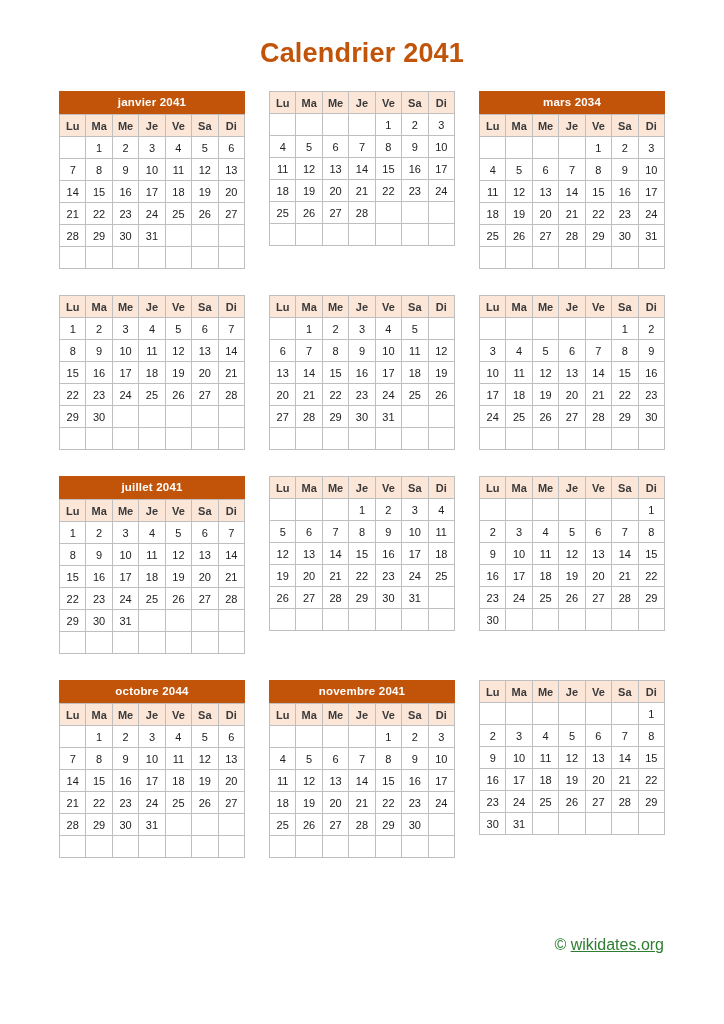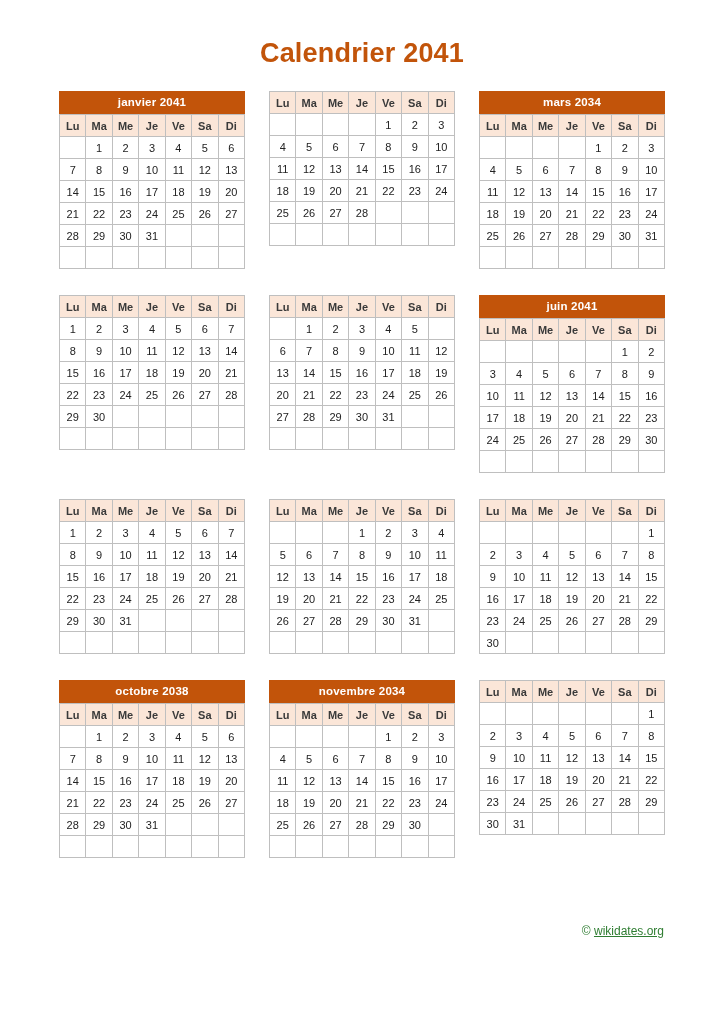--- a/index.html
+++ b/index.html
@@ -72,22 +72,22 @@
     text-align: center;
     padding: 0;
     background: #ffffff;
   }
   table.cal td.empty {
     background: #ffffff;
   }
   .footer {
     position: absolute;
     right: 60px;
-    bottom: 86px;
-    font-size: 12px;
+    bottom: 70px;
+    font-size: 16px;
     color: #2f7d32;
   }
   .footer .mark {
     color: #2f7d32;
   }
   .footer .brand {
     color: #2f7d32;
     text-decoration: underline;
   }
 </style>
@@ -448,92 +448,92 @@
               <td class="empty"></td>
               <td class="empty"></td>
               <td class="empty"></td>
               <td class="empty"></td>
               <td class="empty"></td>
             </tr>
           </tbody>
         </table>
       </div>
       <div class="month">
-        <div class="month-header">juin 2041</div>
-        <table class="cal">
-          <thead>
-            <tr>
-              <th>Lu</th>
-              <th>Ma</th>
-              <th>Me</th>
-              <th>Je</th>
-              <th>Ve</th>
-              <th>Sa</th>
-              <th>Di</th>
-            </tr>
-          </thead>
-          <tbody>
-            <tr>
-              <td class="empty"></td>
-              <td class="empty"></td>
-              <td class="empty"></td>
-              <td class="empty"></td>
-              <td class="empty"></td>
-              <td>1</td>
-              <td>2</td>
-            </tr>
-            <tr>
-              <td>3</td>
-              <td>4</td>
-              <td>5</td>
-              <td>6</td>
-              <td>7</td>
-              <td>8</td>
-              <td>9</td>
-            </tr>
-            <tr>
-              <td>10</td>
-              <td>11</td>
-              <td>12</td>
-              <td>13</td>
-              <td>14</td>
-              <td>15</td>
-              <td>16</td>
-            </tr>
-            <tr>
-              <td>17</td>
-              <td>18</td>
-              <td>19</td>
-              <td>20</td>
-              <td>21</td>
-              <td>22</td>
-              <td>23</td>
-            </tr>
-            <tr>
-              <td>24</td>
-              <td>25</td>
-              <td>26</td>
-              <td>27</td>
-              <td>28</td>
-              <td>29</td>
-              <td>30</td>
-            </tr>
-            <tr>
-              <td class="empty"></td>
-              <td class="empty"></td>
-              <td class="empty"></td>
-              <td class="empty"></td>
-              <td class="empty"></td>
-              <td class="empty"></td>
-              <td class="empty"></td>
-            </tr>
-          </tbody>
-        </table>
-      </div>
-      <div class="month">
+        <table class="cal">
+          <thead>
+            <tr>
+              <th>Lu</th>
+              <th>Ma</th>
+              <th>Me</th>
+              <th>Je</th>
+              <th>Ve</th>
+              <th>Sa</th>
+              <th>Di</th>
+            </tr>
+          </thead>
+          <tbody>
+            <tr>
+              <td class="empty"></td>
+              <td class="empty"></td>
+              <td class="empty"></td>
+              <td class="empty"></td>
+              <td class="empty"></td>
+              <td>1</td>
+              <td>2</td>
+            </tr>
+            <tr>
+              <td>3</td>
+              <td>4</td>
+              <td>5</td>
+              <td>6</td>
+              <td>7</td>
+              <td>8</td>
+              <td>9</td>
+            </tr>
+            <tr>
+              <td>10</td>
+              <td>11</td>
+              <td>12</td>
+              <td>13</td>
+              <td>14</td>
+              <td>15</td>
+              <td>16</td>
+            </tr>
+            <tr>
+              <td>17</td>
+              <td>18</td>
+              <td>19</td>
+              <td>20</td>
+              <td>21</td>
+              <td>22</td>
+              <td>23</td>
+            </tr>
+            <tr>
+              <td>24</td>
+              <td>25</td>
+              <td>26</td>
+              <td>27</td>
+              <td>28</td>
+              <td>29</td>
+              <td>30</td>
+            </tr>
+            <tr>
+              <td class="empty"></td>
+              <td class="empty"></td>
+              <td class="empty"></td>
+              <td class="empty"></td>
+              <td class="empty"></td>
+              <td class="empty"></td>
+              <td class="empty"></td>
+            </tr>
+          </tbody>
+        </table>
+      </div>
+      <div class="month">
+        <div class="month-header">juillet 2041</div>
         <table class="cal">
           <thead>
             <tr>
               <th>Lu</th>
               <th>Ma</th>
               <th>Me</th>
               <th>Je</th>
               <th>Ve</th>
               <th>Sa</th>
               <th>Di</th>
@@ -733,21 +733,21 @@
               <td class="empty"></td>
               <td class="empty"></td>
               <td class="empty"></td>
               <td class="empty"></td>
               <td class="empty"></td>
             </tr>
           </tbody>
         </table>
       </div>
       <div class="month">
-        <div class="month-header">octobre 2038</div>
+        <div class="month-header">octobre 2044</div>
         <table class="cal">
           <thead>
             <tr>
               <th>Lu</th>
               <th>Ma</th>
               <th>Me</th>
               <th>Je</th>
               <th>Ve</th>
               <th>Sa</th>
               <th>Di</th>
@@ -805,21 +805,21 @@
               <td class="empty"></td>
               <td class="empty"></td>
               <td class="empty"></td>
               <td class="empty"></td>
               <td class="empty"></td>
             </tr>
           </tbody>
         </table>
       </div>
       <div class="month">
-        <div class="month-header">novembre 2034</div>
+        <div class="month-header">novembre 2041</div>
         <table class="cal">
           <thead>
             <tr>
               <th>Lu</th>
               <th>Ma</th>
               <th>Me</th>
               <th>Je</th>
               <th>Ve</th>
               <th>Sa</th>
               <th>Di</th>

